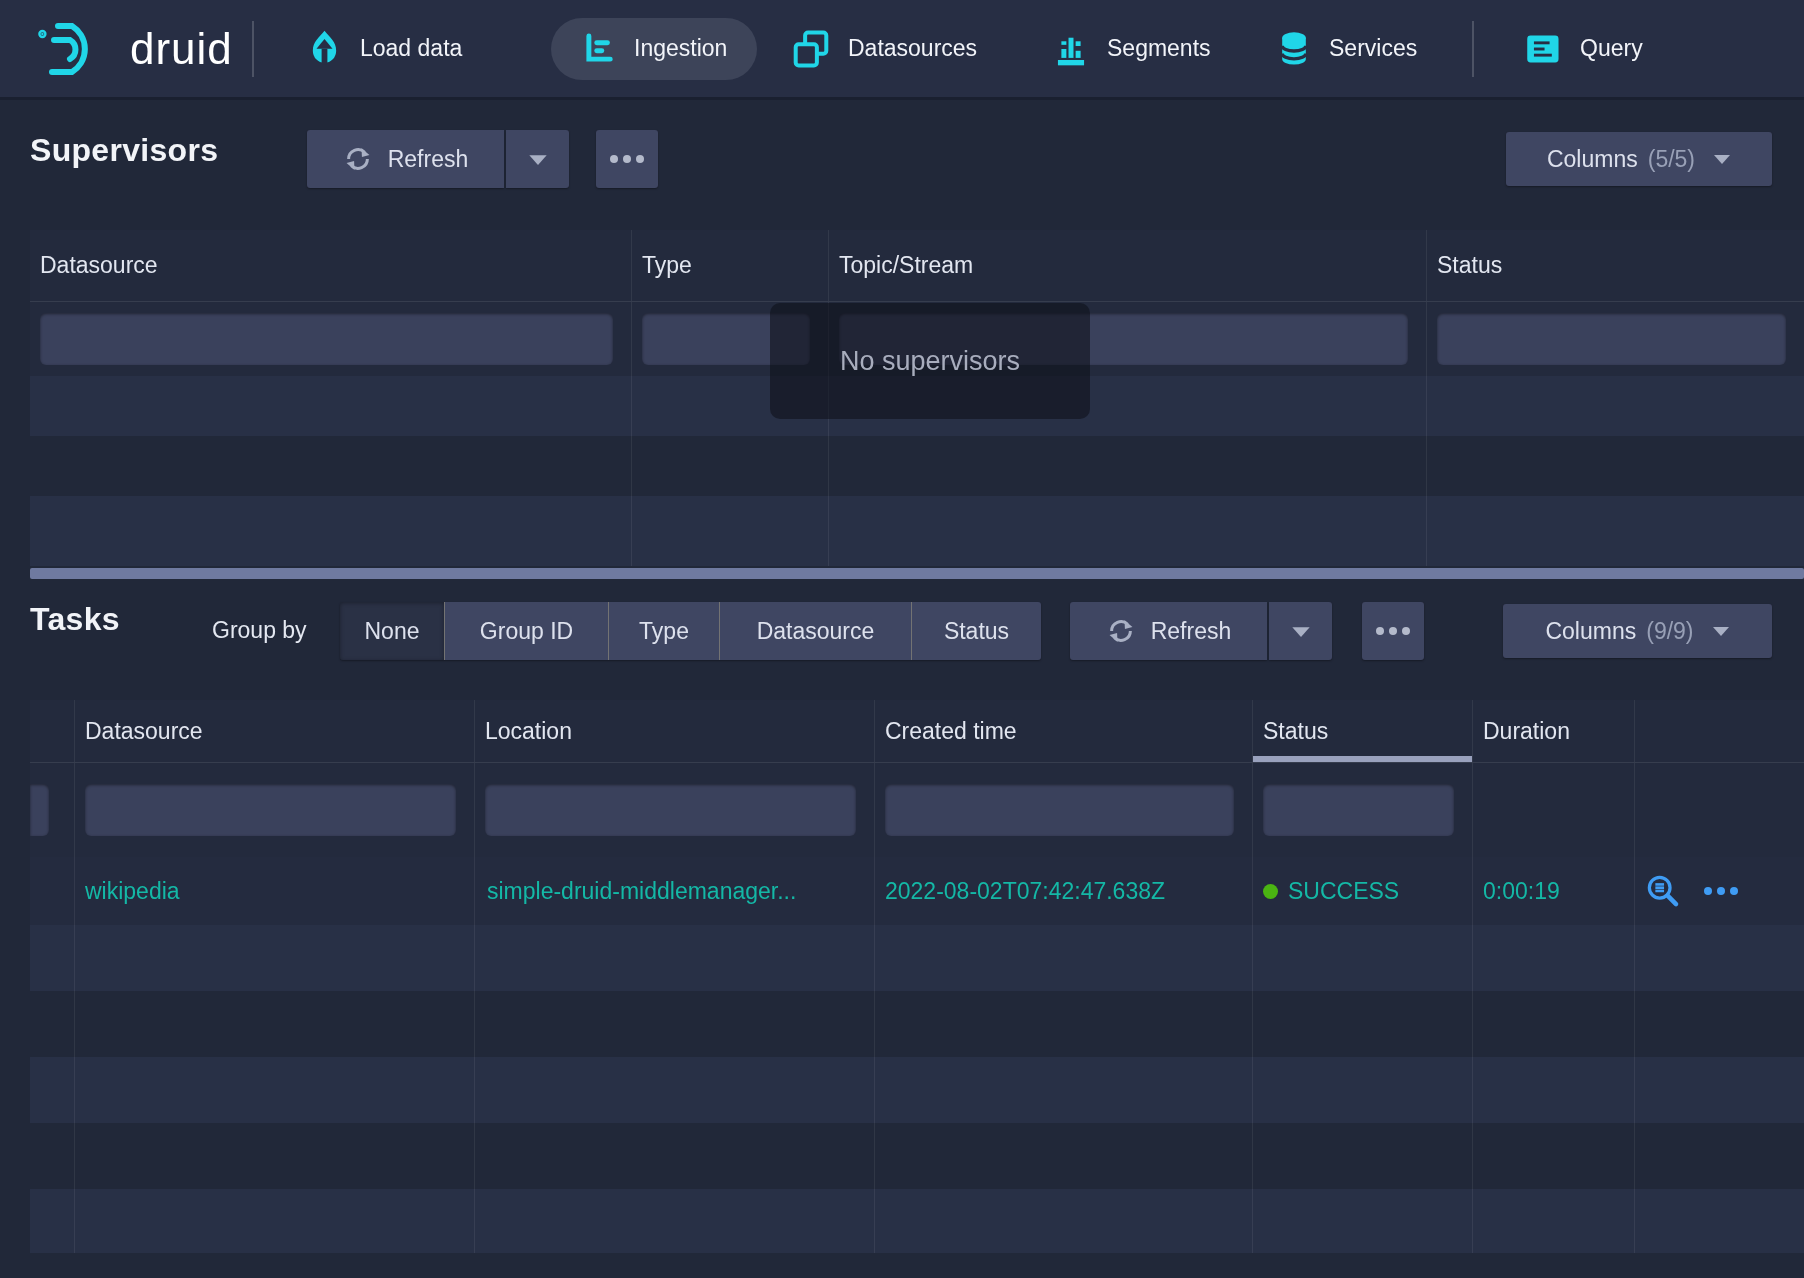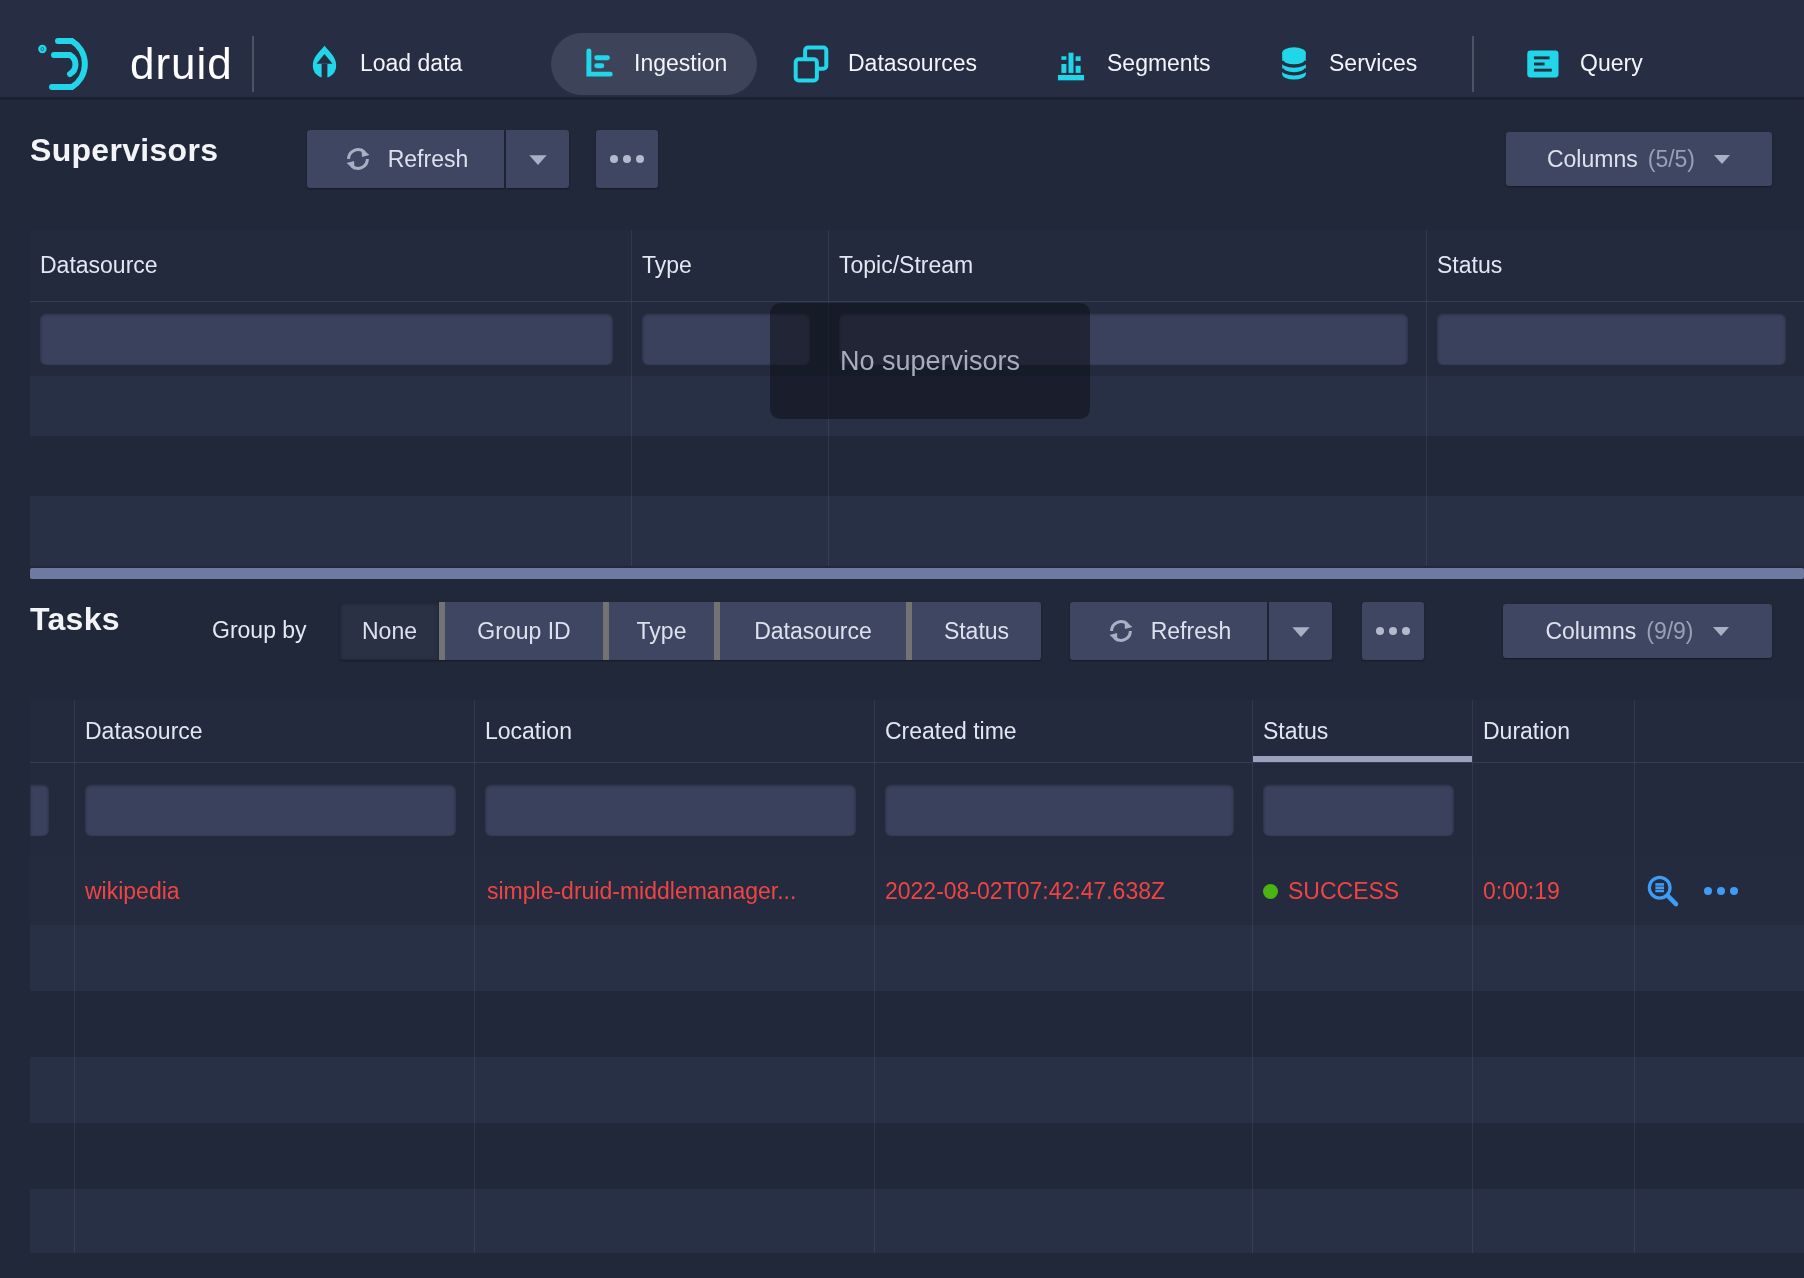--- a/index.html
+++ b/index.html
@@ -1,21 +1,21 @@
 <!DOCTYPE html>
 <html><head>
 <meta charset="utf-8">
 <style>
   html,body{margin:0;padding:0;}
   body{width:1804px;height:1278px;background:#212839;font-family:"Liberation Sans",sans-serif;overflow:hidden;}
   .app{position:relative;width:1804px;height:1278px;}
 
   
   .navbar{position:absolute;left:0;top:0;width:100%;height:100px;background:#272e44;border-bottom:3px solid #1a2030;box-sizing:border-box;}
-  .navbar > *{position:absolute;top:50%;transform:translateY(-50%);margin-top:15px;}
+  .navbar > *{position:absolute;top:50%;transform:translateY(-50%);}
   .logo{left:36px;display:flex;align-items:center;gap:18px;cursor:pointer;}
   .brand{color:#ffffff;font-size:44px;letter-spacing:1px;}
   .nav-divider{width:2px;height:56px;background:rgba(255,255,255,0.18);}
   .d1{left:252px;}
   .d2{left:1472px;}
   .nav-item{display:flex;align-items:center;gap:17px;color:#f2f4f9;font-size:23px;cursor:pointer;white-space:nowrap;}
   .item-load{left:306px;}
   .pill{left:551px;height:62px;padding:0 30px;border-radius:31px;background:#3d4459;}
   .item-datasources{left:791px;}
   .item-segments{left:1052px;}
@@ -38,21 +38,21 @@
   .tasks-more{left:1362px;top:602px;}
   .dot{width:8px;height:8px;border-radius:50%;background:#b4bacb;}
   .columns-btn{position:absolute;height:54px;gap:10px;}
   .sup-columns{left:1506px;top:132px;width:266px;}
   .tasks-columns{left:1503px;top:604px;width:269px;}
   .col-count{color:#98a0b6;}
   .columns-btn svg{margin-left:8px;}
 
   .groupby-label{position:absolute;left:212px;top:617px;color:#e4e8f1;font-size:23px;}
   .seg{position:absolute;left:340px;top:602px;display:flex;height:58px;border-radius:3px;overflow:hidden;box-shadow:0 1px 2px rgba(0,0,0,0.35);}
-  .seg .btn{border-radius:0;box-shadow:none;border-right:6px solid #737373;}
+  .seg .btn{border-radius:0;box-shadow:none;border-right:1px solid #737373;}
   .seg .btn:last-child{border-right:none;}
   .seg .btn.active{background:#2a3145;box-shadow:inset 0 1px 4px rgba(0,0,0,0.35);}
   .w-none{width:105px;}.w-groupid{width:164px;}.w-type{width:111px;}.w-datasource{width:192px;}.w-status{width:129px;}
 
   
   .table{position:absolute;left:30px;width:1774px;}
   .sup-table{top:230px;height:336px;}
   .tasks-table{top:700px;height:553px;}
   .trow{display:flex;width:100%;box-sizing:border-box;}
   .cell{box-sizing:border-box;border-right:1px solid rgba(255,255,255,0.07);position:relative;display:flex;align-items:center;overflow:hidden;white-space:nowrap;}
@@ -72,21 +72,21 @@
   .stripe{}
   .s-light{background:#283046;}
   .s-dark{background:#212839;}
   .r60{height:60px;}.r70{height:70px;}.r66{height:66px;}.r64{height:64px;}
   .sort-bar{position:absolute;left:0;right:0;bottom:0;height:6px;background:#99a1bd;}
 
   .no-data{position:absolute;left:740px;top:73px;width:320px;height:116px;background:rgba(12,15,24,0.55);border-radius:10px;display:flex;align-items:center;justify-content:center;color:#a8adbd;font-size:27px;}
   .hscrollbar{position:absolute;left:30px;top:568px;width:1774px;height:11px;background:#6f7aa0;border-radius:2px;cursor:pointer;}
 
   .data-row{height:68px;background:#242b3f;cursor:pointer;}
-  .data-row .cell{color:#ef4444;font-size:23px;padding-left:10px;text-align:right;}
+  .data-row .cell{color:#14b8a6;font-size:23px;padding-left:10px;text-align:right;}
   .data-row .cell.loc{padding-left:12px;}
   .status-dot{width:15px;height:15px;border-radius:50%;background:#4ab412;margin-right:10px;flex:0 0 auto;}
   .actions-cell{gap:22px;padding-left:14px;}
   .blue-dots{display:flex;gap:5px;cursor:pointer;}
   .blue-dots .dot{background:#3f9cf4;}
   .icon-btn{display:flex;cursor:pointer;}
 </style>
 </head>
 <body>
 

